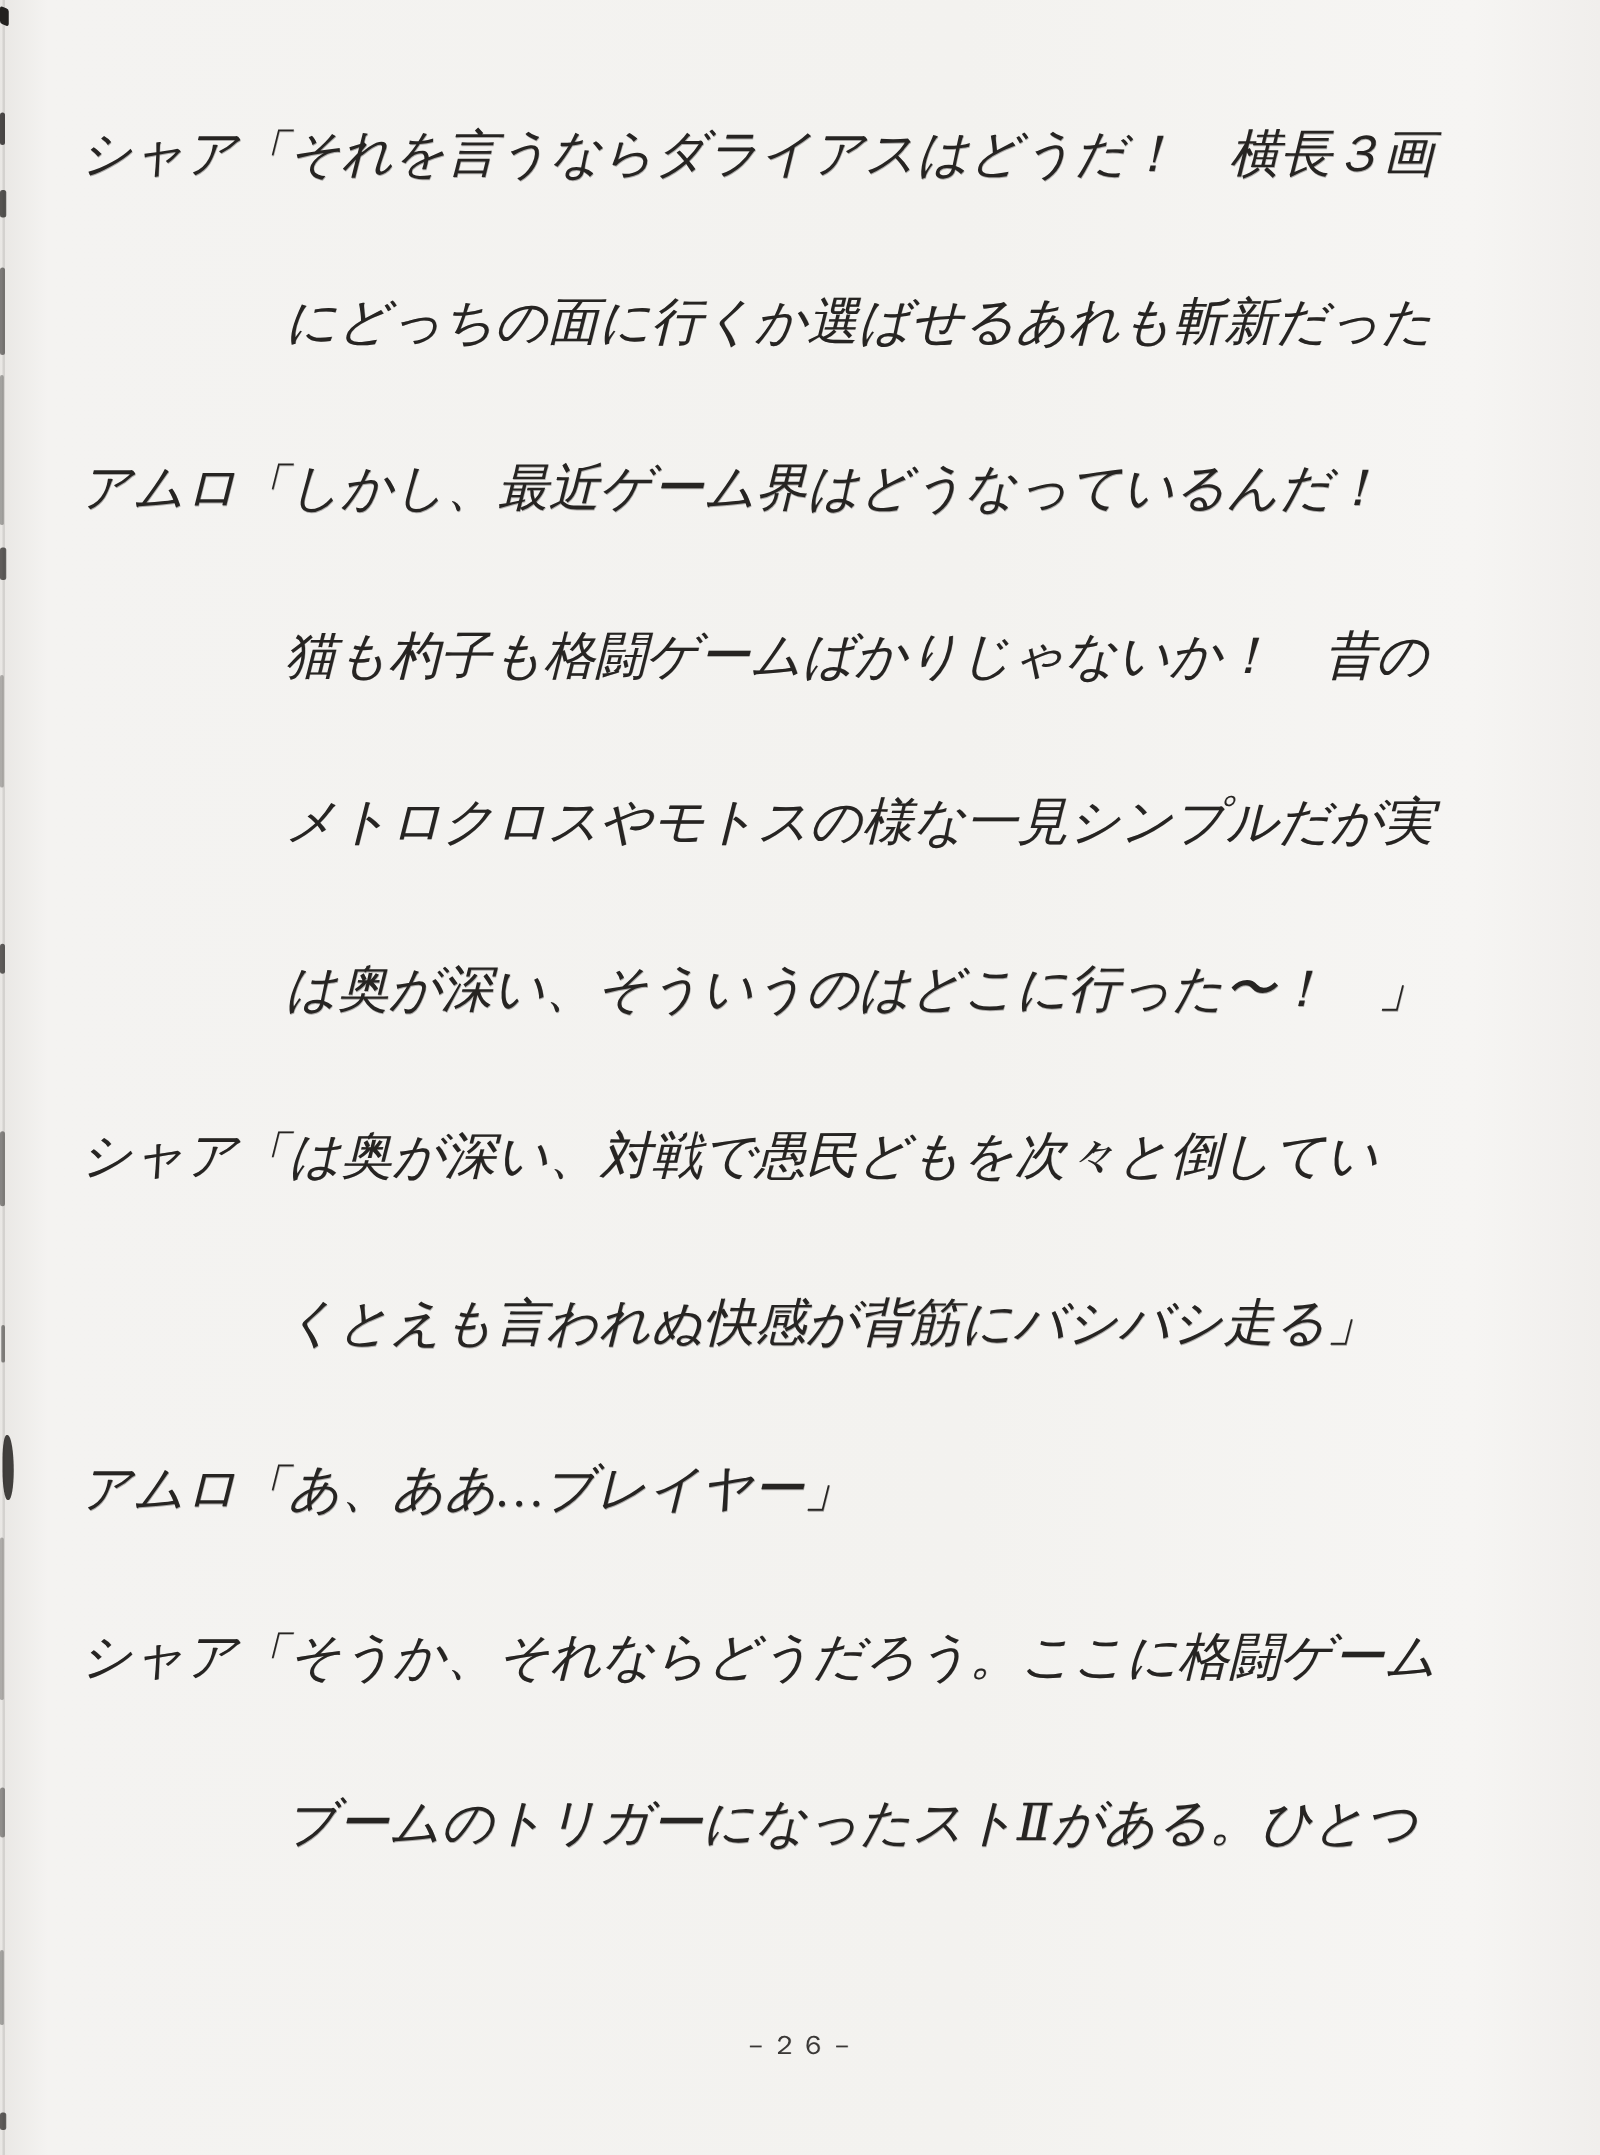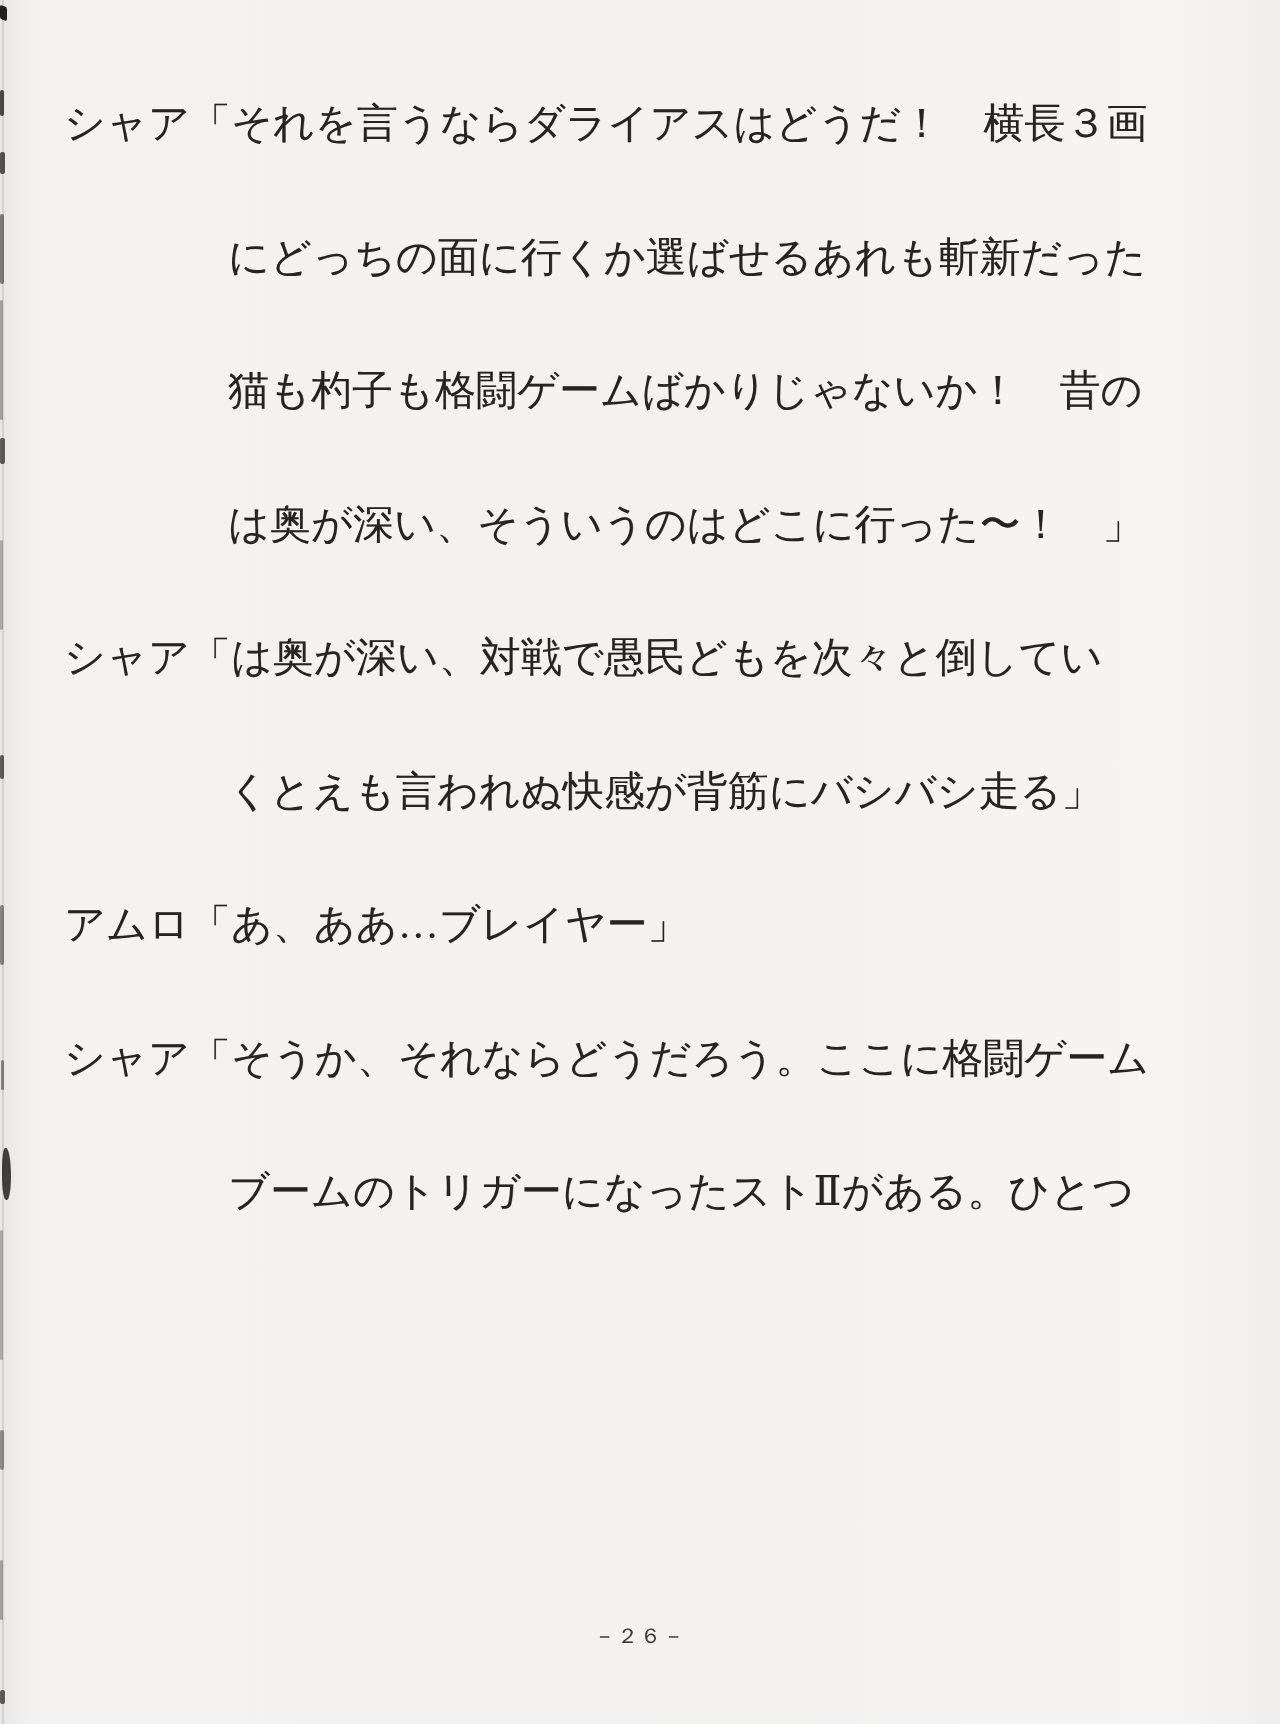--- a/index.html
+++ b/index.html
@@ -25,20 +25,21 @@
     width: 1190px;
     color: #262422;
     font-size: 41px;
     line-height: 44.5px;
     letter-spacing: 0px;
     white-space: pre;
     text-shadow: 0.4px 0.4px 0.5px rgba(40,38,36,0.35);
   }
   .page-text .line {
     height: 44.5px;
+    font-style: italic;
   }
   .footer {
     position: absolute;
     left: 0;
     right: 0;
     top: 1622px;
     text-align: center;
     color: #3a3836;
     font-size: 21px;
     letter-spacing: 2px;
@@ -94,21 +95,23 @@
     <div class="artifact a11"></div>
     <div class="artifact a12"></div>
     <div class="artifact a13"></div>
     <div class="artifact a14"></div>
     <div class="artifact a15"></div>
   </div>
 
   <div class="page-text">
     <div class="line">シャア「それを言うならダライアスはどうだ！　横長３画</div>
     <div class="line">　　　　にどっちの面に行くか選ばせるあれも斬新だった</div>
+    <div class="line">アムロ「しかし、最近ゲーム界はどうなっているんだ！</div>
     <div class="line">　　　　猫も杓子も格闘ゲームばかりじゃないか！　昔の</div>
+    <div class="line">　　　　メトロクロスやモトスの様な一見シンプルだが実</div>
     <div class="line">　　　　は奥が深い、そういうのはどこに行った〜！　」</div>
     <div class="line">シャア「は奥が深い、対戦で愚民どもを次々と倒してい</div>
     <div class="line">　　　　くとえも言われぬ快感が背筋にバシバシ走る」</div>
     <div class="line">アムロ「あ、ああ…ブレイヤー」</div>
     <div class="line">シャア「そうか、それならどうだろう。ここに格闘ゲーム</div>
     <div class="line">　　　　ブームのトリガーになったストⅡがある。ひとつ</div>
     
     
     
     

